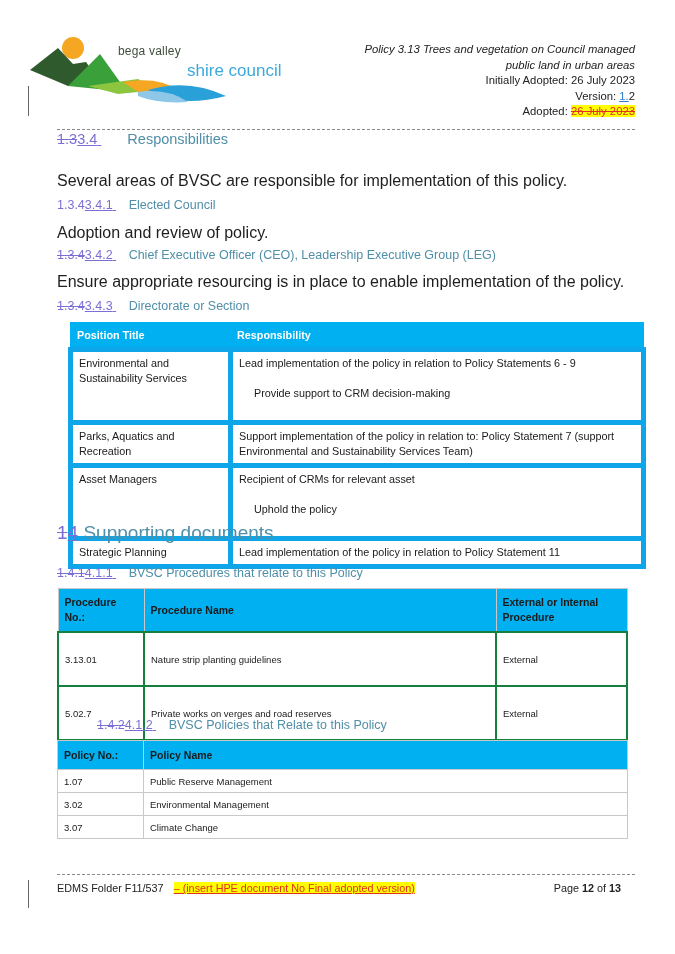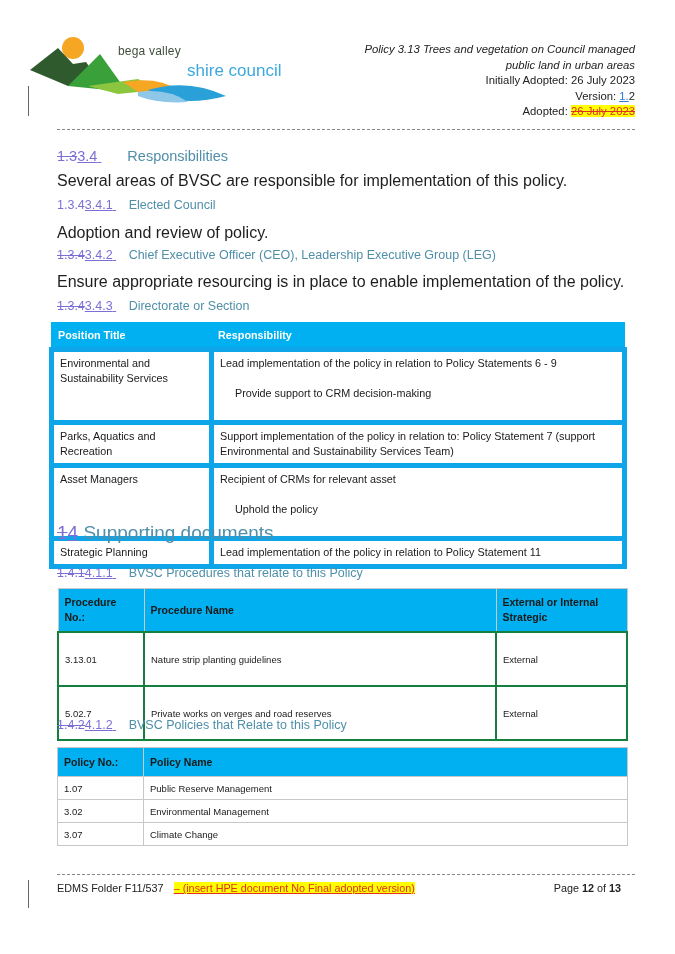--- a/index.html
+++ b/index.html
@@ -16,28 +16,28 @@
     .hl { background:#ffff00; color:#e0301e; text-decoration:line-through; }
     .rule { left:57px; width:578px; border-top:1px dashed #888; height:0; }
     .h2 { left:57px; font-size:14.5px; color:#4f8fa8; white-space:nowrap; }
     .h3 { left:57px; font-size:12.5px; color:#4f8fa8; white-space:nowrap; }
     .h1 { left:57px; font-size:19px; color:#4f8fa8; white-space:nowrap; }
     .num-del { color:#7b6fd6; text-decoration:line-through; }
     .num-ins { color:#7b6fd6; text-decoration:underline; }
     .tab-sp { display:inline-block; text-decoration:underline; color:#7b6fd6; }
     .para { left:57px; font-size:16px; color:#1e1e1e; }
     table { border-collapse:collapse; position:absolute; font-family:"Liberation Sans", sans-serif; }
-    .t1 { left:49px; top:322px; width:578px; font-size:10.8px; }
+    .t1 { left:68px; top:322px; width:578px; font-size:10.8px; }
     .t1 th { background:#00b0f0; color:#fff; text-align:left; font-weight:bold; padding:4px 6px; height:16px; border:1px solid #00b0f0; }
     .t1 td { border:5px solid #0ea5e9; padding:4px 6px; vertical-align:top; line-height:15px; }
     .t1 td p { margin:0 0 10px 0; } .t1 td p:last-child { margin:15px; }
     .t2 { left:57px; top:588px; width:571px; font-size:9.5px; }
     .t2 th { background:#00b0f0; color:#1a1a1a; text-align:left; font-weight:bold; font-size:10.5px; padding:4px 6px; height:34px; border:1px solid #c8c8c8; line-height:15px; }
     .t2 td { border:2px solid #15803d; padding:20px 6px; height:12px; }
-    .t3 { left:57px; top:740px; width:571px; font-size:9.5px;margin-top:7px; }
+    .t3 { left:57px; top:740px; width:571px; font-size:9.5px; }
     .t3 th { background:#00b0f0; color:#1a1a1a; text-align:left; font-weight:bold; font-size:10.5px; padding:4px 6px; height:20px; border:1px solid #c8c8c8; }
     .t3 td { border:1px solid #c8c8c8; padding:5px 6px; height:12px; }
     .footer { left:57px; top:882px; width:578px; font-size:10.8px; color:#222; }
     .footer .hlf { background:#ffff00; color:#e0301e; text-decoration:underline; margin-left:10px; }
     .footer .pg { position:absolute; right:14px; top:0; }
   </style>
 </head>
 <body>
 
 <div class="abs logo">
@@ -57,21 +57,21 @@
 
 <div class="abs header-right">
   <div class="ital">Policy 3.13 Trees and vegetation on Council managed</div>
   <div class="ital">public land in urban areas</div>
   <div>Initially Adopted: 26 July 2023</div>
   <div><span>Version: </span><span class="ver-new">1.</span><span>2</span></div>
   <div><span>Adopted: </span><span class="hl">26 July 2023</span></div>
 </div>
 <div class="abs rule" style="top:129px;"></div>
 
-<div class="abs h2" style="top:148px;">
+<div class="abs h2" style="top:131px;">
   <span class="num-del">1.3</span><span class="num-ins">3.4</span><span class="tab-sp" style="width:30px;">&nbsp;</span><span>Responsibilities</span>
 </div>
 <div class="abs para" style="top:172px;">Several areas of BVSC are responsible for implementation of this policy.</div>
 
 <div class="abs h3" style="top:198px;">
   <span style="color:#7b6fd6">1.3.4</span><span class="num-ins">3.4.1</span><span class="tab-sp" style="width:16px;">&nbsp;</span><span>Elected Council</span>
 </div>
 <div class="abs para" style="top:224px;">Adoption and review of policy.</div>
 
 <div class="abs h3" style="top:248px;">
@@ -129,36 +129,36 @@
 <table class="t2">
   <colgroup>
       <col style="width:86px">
       <col style="width:352px">
       <col>
     </colgroup>
   <tbody>
       <tr>
     <th>Procedure No.:</th>
     <th>Procedure Name</th>
-    <th>External or Internal Strategic</th>
+    <th>External or Internal Procedure</th>
   </tr>
   <tr>
     <td>3.13.01</td>
     <td>Nature strip planting guidelines</td>
     <td>External</td>
   </tr>
   <tr>
     <td>5.02.7</td>
     <td>Private works on verges and road reserves</td>
     <td>External</td>
   </tr>
 </tbody>
   </table>
 
-<div class="abs h3" style="top:718px;">
+<div class="abs h3" style="top:718px;margin-left:40px;">
   <span class="num-del">1.4.2</span><span class="num-ins">4.1.2</span><span class="tab-sp" style="width:16px;">&nbsp;</span><span>BVSC Policies that Relate to this Policy</span>
 </div>
 
 <table class="t3">
   <colgroup>
       <col style="width:86px">
       <col>
     </colgroup>
   <tbody>
       <tr>

